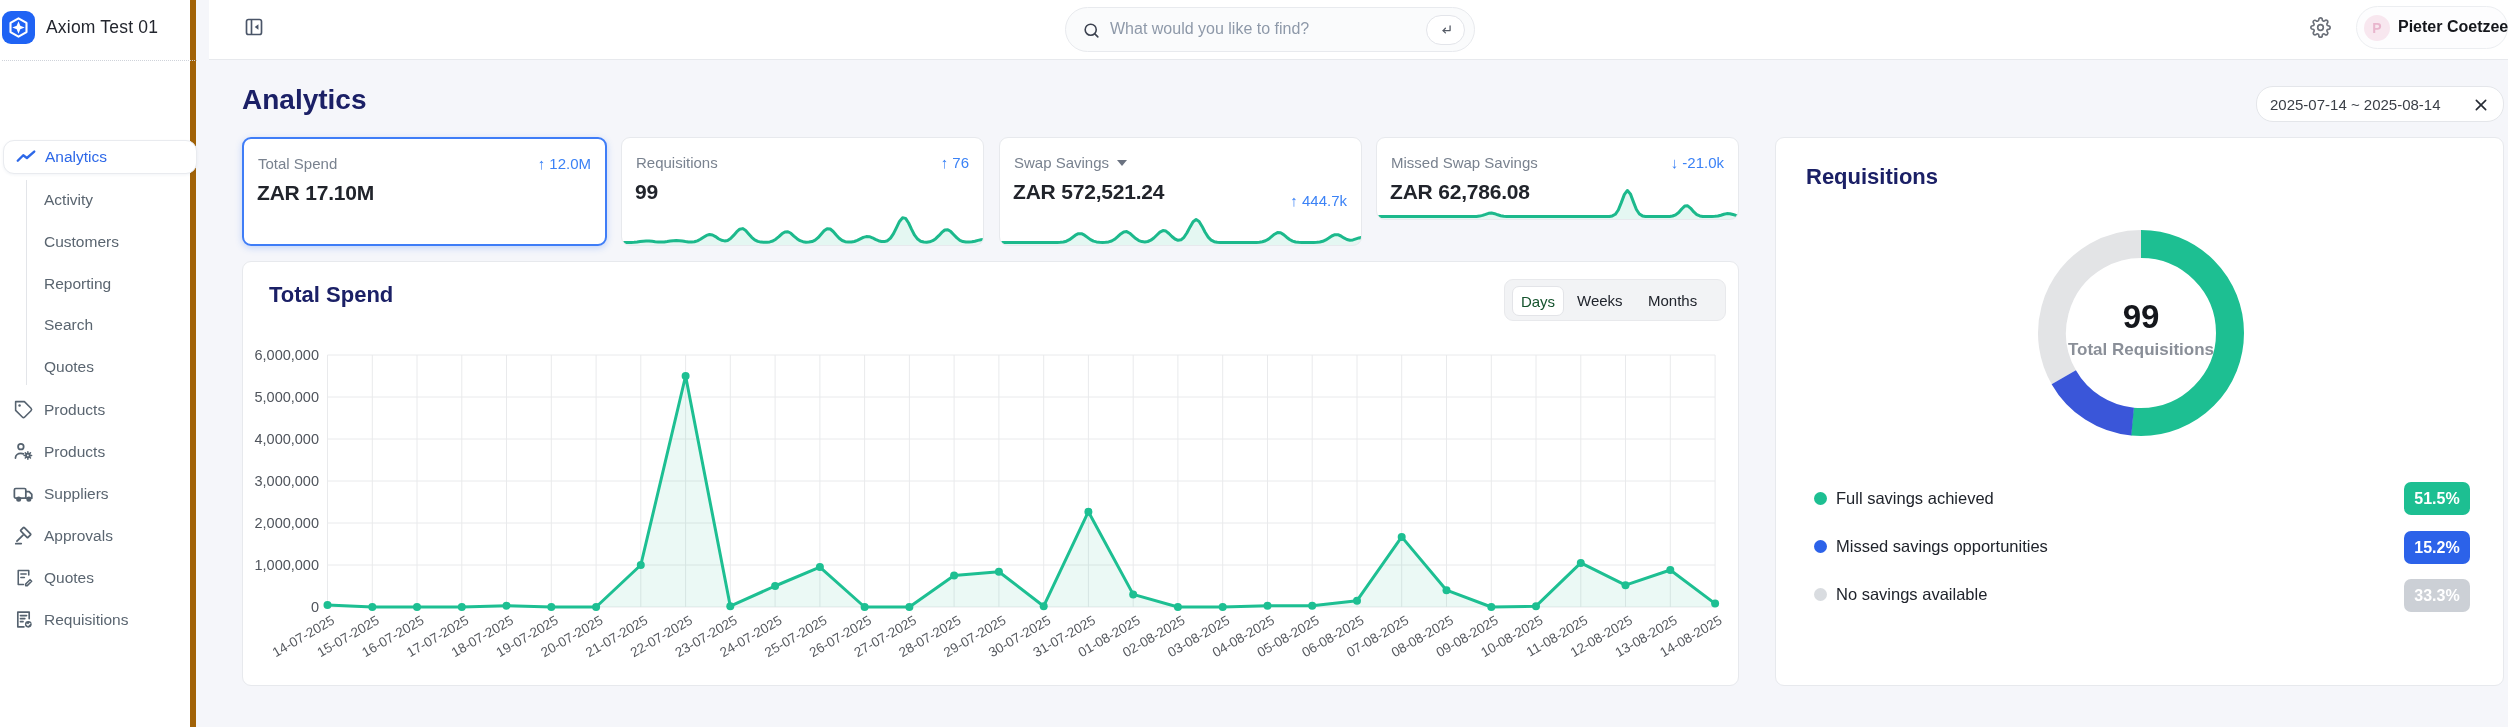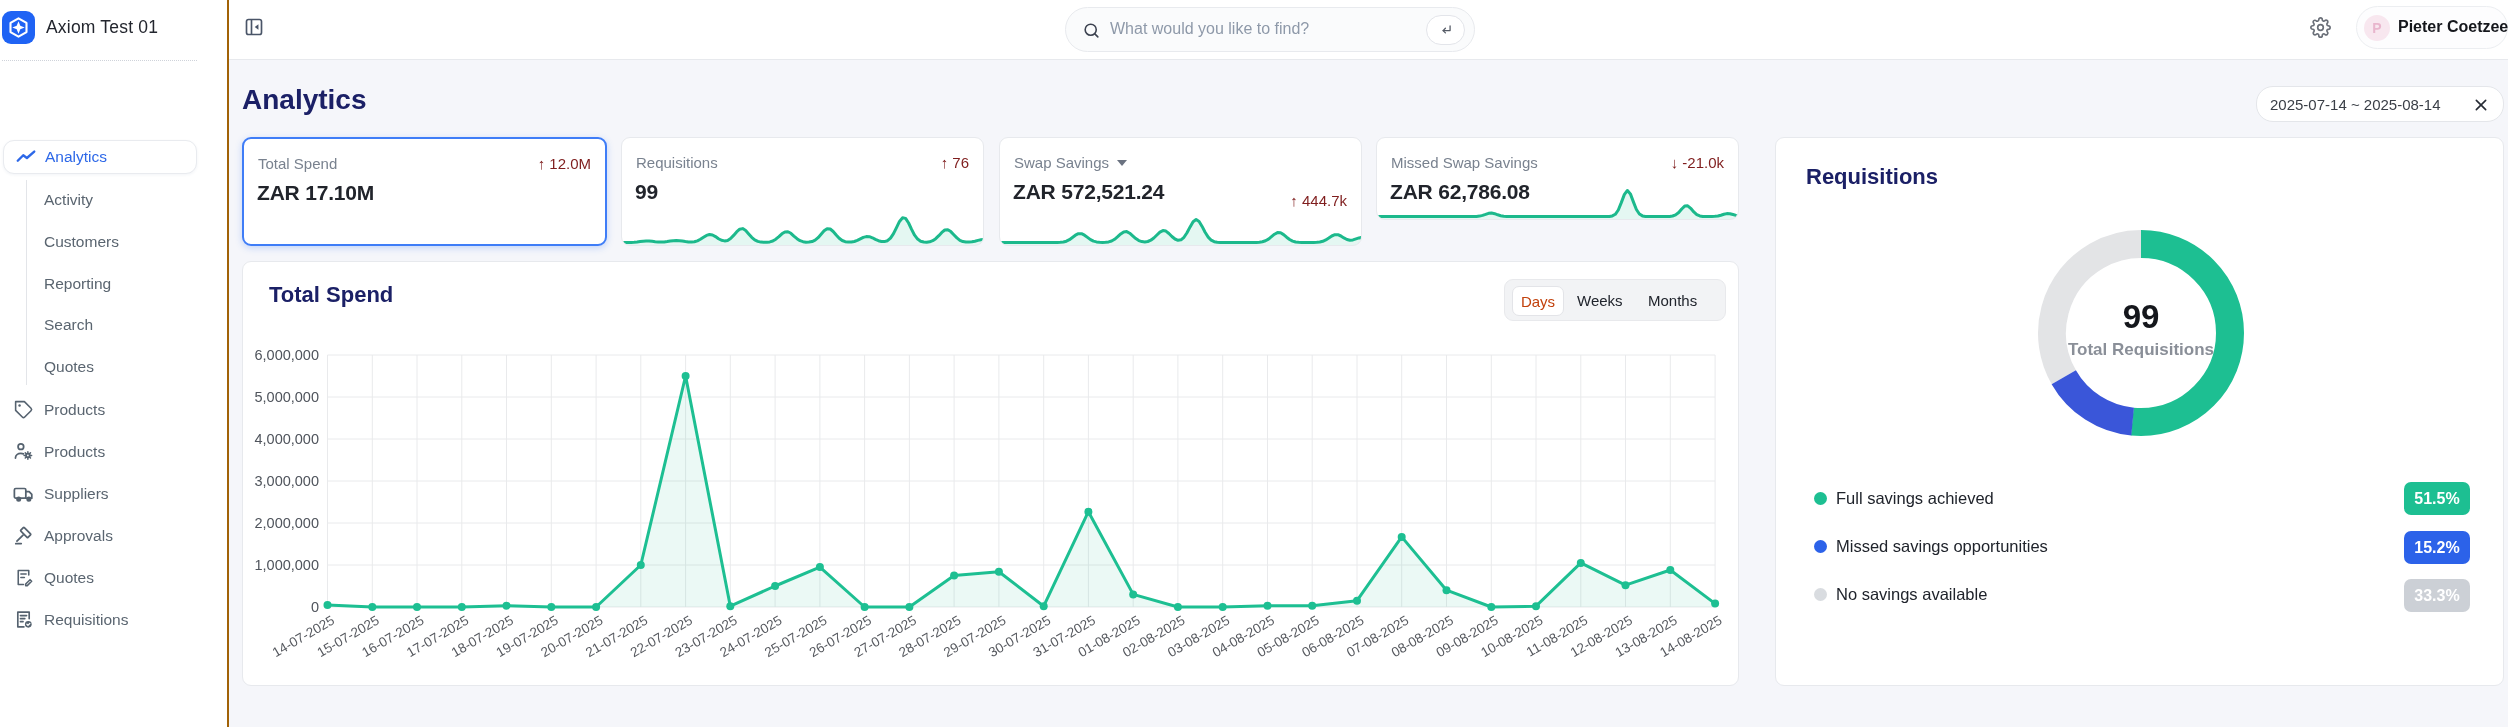--- a/index.html
+++ b/index.html
@@ -1,23 +1,23 @@
 <!DOCTYPE html>
 <html><head><meta charset="utf-8">
 <style>
 * { margin:0; padding:0; box-sizing:border-box; }
 html,body { width:2508px; height:727px; font-family:"Liberation Sans", sans-serif; background:#f5f6fa; overflow:hidden; }
 .abs { position:absolute; }
-#sidebar { position:absolute; left:0; top:0; width:229px; height:727px; background:#fff; border-right:2px solid #a16207; z-index:5; }
+#sidebar { position:absolute; left:0; top:0; width:196px; height:727px; background:#fff; border-right:6px solid #a16207; z-index:5; }
 #topbar { position:absolute; left:209px; top:0; width:2299px; height:60px; background:#fff; border-bottom:1px solid #e7e9ed; }
 .navtxt { font-size:15.5px; color:#5a6570; }
 .card { position:absolute; background:#fff; border:1px solid #e7e9ed; border-radius:9px; }
 .lbl { font-size:15px; color:#79828f; }
 .val { font-size:21px; font-weight:bold; color:#21242b; letter-spacing:-0.2px; }
-.delta { font-size:15px; color:#7f1d1d; }
+.delta { font-size:15px; color:#3b82f6; }
 .sec-title { font-size:22px; font-weight:bold; color:#1b2066; }
 .badge { position:absolute; width:66px; height:33px; border-radius:7px; color:#fff; font-size:16px; font-weight:bold; text-align:center; line-height:33px; }
 .legrow { position:absolute; left:38px; font-size:16.5px; color:#20242c; }
 .dot { display:inline-block; width:13px; height:13px; border-radius:50%; margin-right:9px; vertical-align:-1px; }
 </style></head>
 <body>
 
 <div id="sidebar">
   <div class="abs" style="left:2px;top:11px;"><svg width="33" height="33" viewBox="0 0 33 33">
         <rect width="33" height="33" rx="9" fill="#1f63f4"></rect>
@@ -152,21 +152,21 @@
   <span class="abs val" style="left:13px;top:42px;">ZAR 62,786.08</span>
   <svg width="362" height="40" viewBox="0 0 362 40" style="position:absolute;left:0;bottom:0;">
       <path d="M0,40 L0.0,37.5 L3.0,37.5 L6.0,37.5 L9.1,37.5 L12.1,37.5 L15.1,37.5 L18.1,37.5 L21.1,37.5 L24.1,37.5 L27.1,37.5 L30.2,37.5 L33.2,37.5 L36.2,37.5 L39.2,37.5 L42.2,37.5 L45.2,37.5 L48.3,37.5 L51.3,37.5 L54.3,37.5 L57.3,37.5 L60.3,37.5 L63.4,37.5 L66.4,37.5 L69.4,37.5 L72.4,37.5 L75.4,37.5 L78.4,37.5 L81.5,37.5 L84.5,37.5 L87.5,37.5 L90.5,37.5 L93.5,37.5 L96.5,37.5 L99.5,37.4 L102.6,37.1 L105.6,36.4 L108.6,35.4 L111.6,34.3 L114.6,34.0 L117.7,34.7 L120.7,35.8 L123.7,36.7 L126.7,37.3 L129.7,37.4 L132.7,37.5 L135.8,37.5 L138.8,37.5 L141.8,37.5 L144.8,37.5 L147.8,37.5 L150.8,37.5 L153.8,37.5 L156.9,37.5 L159.9,37.5 L162.9,37.5 L165.9,37.5 L168.9,37.5 L171.9,37.5 L175.0,37.5 L178.0,37.5 L181.0,37.5 L184.0,37.5 L187.0,37.5 L190.1,37.5 L193.1,37.5 L196.1,37.5 L199.1,37.5 L202.1,37.5 L205.1,37.5 L208.2,37.5 L211.2,37.5 L214.2,37.5 L217.2,37.5 L220.2,37.5 L223.2,37.5 L226.2,37.5 L229.3,37.5 L232.3,37.4 L235.3,36.9 L238.3,35.3 L241.3,31.0 L244.3,23.6 L247.4,15.4 L250.4,11.5 L253.4,14.9 L256.4,22.9 L259.4,30.5 L262.4,35.0 L265.5,36.9 L268.5,37.4 L271.5,37.5 L274.5,37.5 L277.5,37.5 L280.6,37.5 L283.6,37.5 L286.6,37.5 L289.6,37.5 L292.6,37.4 L295.6,37.0 L298.6,35.9 L301.7,33.5 L304.7,30.0 L307.7,27.1 L310.7,26.8 L313.7,29.3 L316.8,32.9 L319.8,35.6 L322.8,36.9 L325.8,37.4 L328.8,37.5 L331.8,37.5 L334.9,37.5 L337.9,37.3 L340.9,37.0 L343.9,36.2 L346.9,35.3 L349.9,34.6 L352.9,34.7 L356.0,35.5 L359.0,36.4 L362.0,37.1 L362,40 Z" fill="rgba(29,191,146,0.12)"></path>
       <polyline points="0.0,37.5 3.0,37.5 6.0,37.5 9.1,37.5 12.1,37.5 15.1,37.5 18.1,37.5 21.1,37.5 24.1,37.5 27.1,37.5 30.2,37.5 33.2,37.5 36.2,37.5 39.2,37.5 42.2,37.5 45.2,37.5 48.3,37.5 51.3,37.5 54.3,37.5 57.3,37.5 60.3,37.5 63.4,37.5 66.4,37.5 69.4,37.5 72.4,37.5 75.4,37.5 78.4,37.5 81.5,37.5 84.5,37.5 87.5,37.5 90.5,37.5 93.5,37.5 96.5,37.5 99.5,37.4 102.6,37.1 105.6,36.4 108.6,35.4 111.6,34.3 114.6,34.0 117.7,34.7 120.7,35.8 123.7,36.7 126.7,37.3 129.7,37.4 132.7,37.5 135.8,37.5 138.8,37.5 141.8,37.5 144.8,37.5 147.8,37.5 150.8,37.5 153.8,37.5 156.9,37.5 159.9,37.5 162.9,37.5 165.9,37.5 168.9,37.5 171.9,37.5 175.0,37.5 178.0,37.5 181.0,37.5 184.0,37.5 187.0,37.5 190.1,37.5 193.1,37.5 196.1,37.5 199.1,37.5 202.1,37.5 205.1,37.5 208.2,37.5 211.2,37.5 214.2,37.5 217.2,37.5 220.2,37.5 223.2,37.5 226.2,37.5 229.3,37.5 232.3,37.4 235.3,36.9 238.3,35.3 241.3,31.0 244.3,23.6 247.4,15.4 250.4,11.5 253.4,14.9 256.4,22.9 259.4,30.5 262.4,35.0 265.5,36.9 268.5,37.4 271.5,37.5 274.5,37.5 277.5,37.5 280.6,37.5 283.6,37.5 286.6,37.5 289.6,37.5 292.6,37.4 295.6,37.0 298.6,35.9 301.7,33.5 304.7,30.0 307.7,27.1 310.7,26.8 313.7,29.3 316.8,32.9 319.8,35.6 322.8,36.9 325.8,37.4 328.8,37.5 331.8,37.5 334.9,37.5 337.9,37.3 340.9,37.0 343.9,36.2 346.9,35.3 349.9,34.6 352.9,34.7 356.0,35.5 359.0,36.4 362.0,37.1" fill="none" stroke="#1cb98c" stroke-width="3" stroke-linejoin="round"></polyline>
     </svg>
 </div>
 
 <div class="card" style="left:242px;top:261px;width:1497px;height:425px;">
   <span class="abs sec-title" style="left:26px;top:20px;">Total Spend</span>
   <div class="abs" style="left:1261px;top:17px;width:222px;height:42px;background:#f2f3f5;border:1px solid #e8e9ec;border-radius:9px;">
-    <span class="abs" style="left:7px;top:6px;width:52px;height:30px;background:#fff;border:1px solid #e3e4e8;border-radius:7px;text-align:center;line-height:30px;font-size:15px;font-weight:500;color:#c2410c;">Days</span>
+    <span class="abs" style="left:7px;top:6px;width:52px;height:30px;background:#fff;border:1px solid #e3e4e8;border-radius:7px;text-align:center;line-height:30px;font-size:15px;font-weight:500;color:#14532d;">Days</span>
     <span class="abs" style="left:72px;top:6px;font-size:15px;font-weight:500;color:#20242c;line-height:30px;">Weeks</span>
     <span class="abs" style="left:143px;top:6px;font-size:15px;font-weight:500;color:#20242c;line-height:30px;">Months</span>
   </div>
   <svg width="1497" height="425" viewBox="0 0 1497 425" style="position:absolute;left:0;top:0;" font-family="Liberation Sans, sans-serif">
 <line x1="84.5" y1="345" x2="1472.1" y2="345" stroke="#e9eaec" stroke-width="1"></line>
       <line x1="84.5" y1="303" x2="1472.1" y2="303" stroke="#e9eaec" stroke-width="1"></line>
       <line x1="84.5" y1="261" x2="1472.1" y2="261" stroke="#e9eaec" stroke-width="1"></line>
       <line x1="84.5" y1="219" x2="1472.1" y2="219" stroke="#e9eaec" stroke-width="1"></line>
       <line x1="84.5" y1="177" x2="1472.1" y2="177" stroke="#e9eaec" stroke-width="1"></line>
       <line x1="84.5" y1="135" x2="1472.1" y2="135" stroke="#e9eaec" stroke-width="1"></line>

